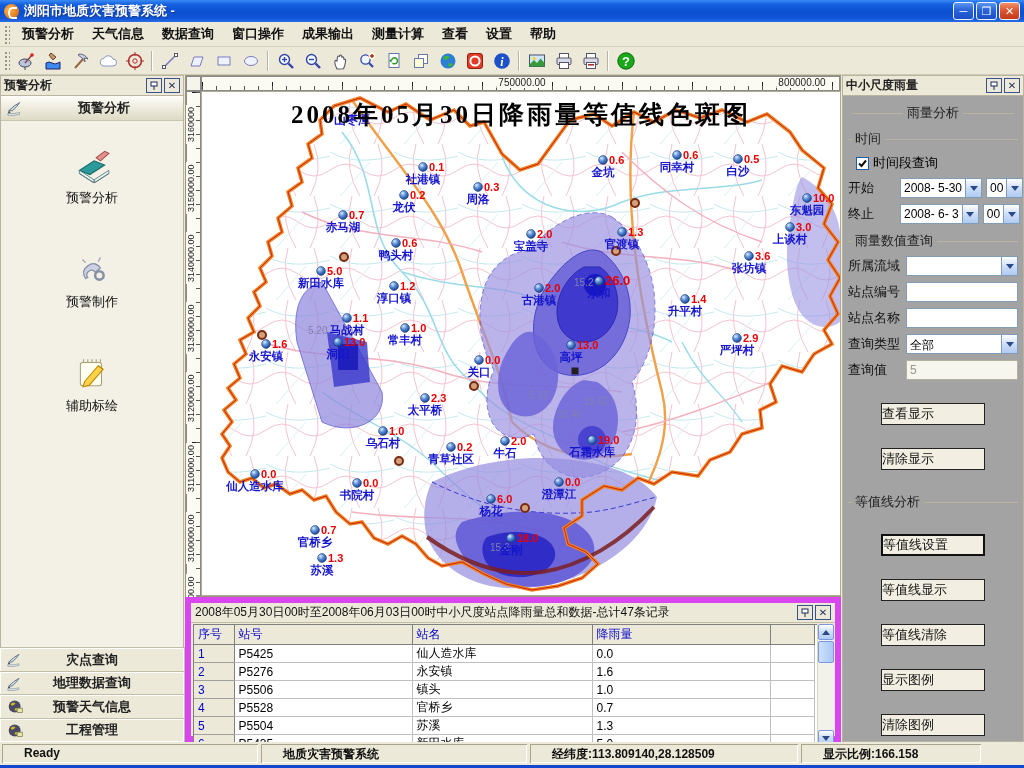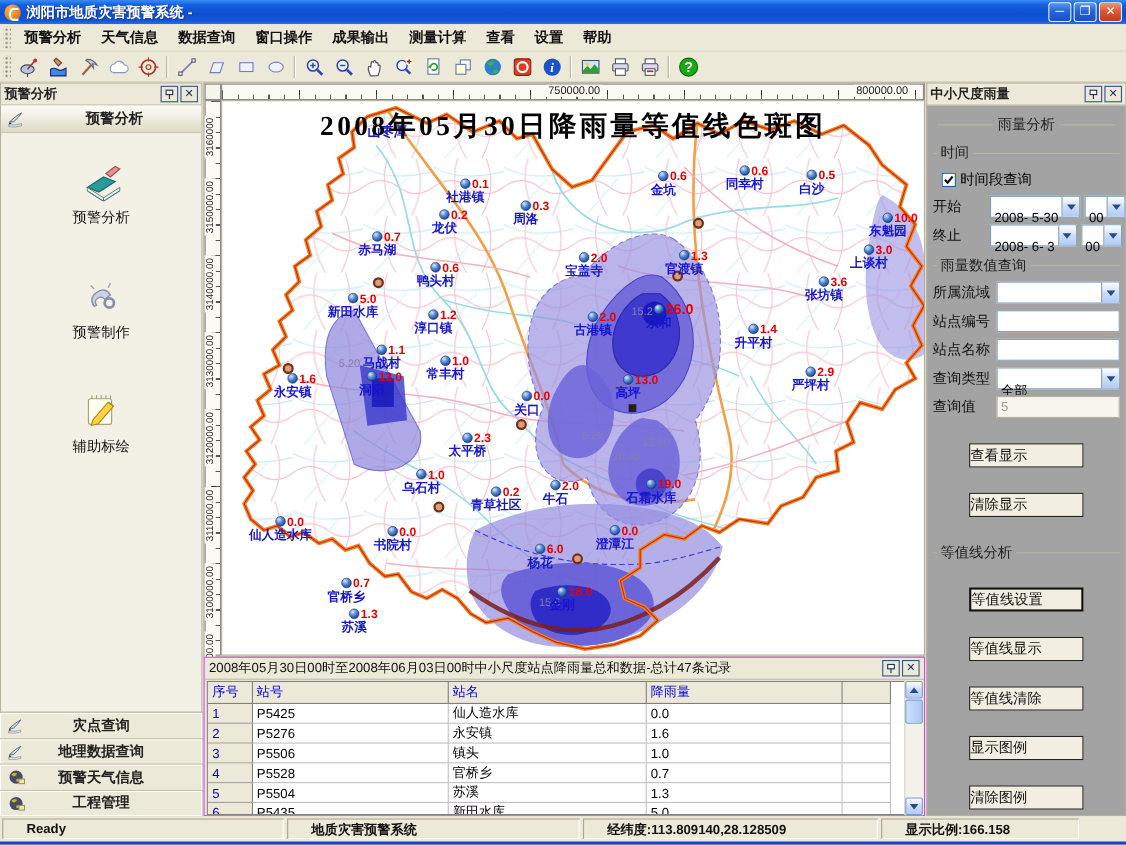--- a/index.html
+++ b/index.html
@@ -66,21 +66,21 @@
     background-image:repeating-linear-gradient(180deg,#555 0 1px,transparent 1px 14px),
                      repeating-linear-gradient(180deg,#222 0 1px,transparent 1px 70px);
     background-size:4px 100%,8px 100%; background-position:right top,right top; background-repeat:repeat-y; }
   #vruler span { position:absolute; left:-1px; font-size:9px; color:#222; transform:rotate(-90deg); transform-origin:left top;
     background:#fbfaf3; padding:0 2px; white-space:nowrap; }
   #canvas { position:absolute; left:15px; top:15px; width:640px; height:505px; background:#fff; border:1px solid #b0ac94; }
   #maptitle { position:absolute; left:0; top:6px; width:100%; text-align:center; font-size:25px; font-weight:bold;
     color:#000; letter-spacing:3px; font-family:"Liberation Serif","DejaVu Serif",serif; }
 
   
-  #botpanel { position:absolute; left:185px; top:597px; width:656px; height:145px; background:#ece9d8; border:1px solid #d946ef; }
+  #botpanel { position:absolute; left:185px; top:597px; width:656px; height:145px; background:#ece9d8; border:6px solid #d946ef; }
   #bothdr { height:20px; display:flex; align-items:center; padding:0 4px; font-size:12px; color:#111; border-bottom:1px solid #c2bea6; }
   #bothdr .sp { flex:1; }
   #tablewrap { position:absolute; left:2px; top:21px; width:637px; height:122px; background:#fff; border:1px solid #808080; overflow:hidden; }
   table { border-collapse:collapse; table-layout:fixed; width:620px; }
   th { background:#ece9d8; color:#0000cc; font-size:12px; font-weight:normal; text-align:left; padding:1px 4px;
     border-right:1px solid #808080; border-bottom:1px solid #808080; height:17px; }
   td { font-size:12px; color:#000; padding:0 4px; border-right:1px solid #c0c0c0; border-bottom:1px solid #c0c0c0; height:14.5px;
     overflow:hidden; white-space:nowrap; }
   td.seq { background:#ece9d8; color:#0000cc; border-right:1px solid #808080; border-bottom:1px solid #a0a0a0; }
 
@@ -100,21 +100,21 @@
     padding:6px 5px 0 5px; }
   .sep-center { display:flex; align-items:center; font-size:13px; color:#222; margin:2px 0 6px 0; }
   .sep-center::before,.sep-center::after { content:""; flex:1; border-top:1px solid #b8b4a0; margin:0 4px; }
   .sec { display:flex; align-items:center; font-size:13px; color:#222; margin:8px 0 4px 0; }
   .sec::before { content:""; width:4px; border-top:1px solid #b8b4a0; margin-right:3px; }
   .sec::after { content:""; flex:1; border-top:1px solid #b8b4a0; margin-left:4px; }
   .row { display:flex; align-items:center; margin:6px 0; }
   .row .lb { width:52px; font-size:13px; color:#111; flex:0 0 auto; }
   .cb { width:13px; height:13px; background:#fff; border:1px solid #1a5aa8; margin:0 4px 0 8px; display:flex; align-items:center; justify-content:center; }
   .combo { display:flex; height:20px; border:1px solid #7f9db9; background:#fff; align-items:stretch; }
-  .combo .val { flex:1; font-size:12px; padding:12px 3px; overflow:hidden; white-space:nowrap; }
+  .combo .val { flex:1; font-size:12px; padding:2px 3px; overflow:hidden; white-space:nowrap; }
   .combo .btn { width:16px; background:linear-gradient(180deg,#fdfefe,#cbdcf8 55%,#afcbf3); border-left:1px solid #7f9db9;
     display:flex; align-items:center; justify-content:center; }
   .tbox { height:20px; border:1px solid #7f9db9; background:#fff; font-size:12px; padding:2px 3px; }
   .tbox.dis { border:1px solid #b4b0a0; background:#f6f5ee; color:#9a988c; }
   .xpbtn { display:block; width:104px; height:22px; margin:23px auto; background:#f2efe2; border:1px solid #222;
     font-size:13px; color:#111; text-align:left; line-height:20px; }
   .xpbtn.def { border:2px solid #111; line-height:18px; }
 
   
   #statusbar { position:absolute; left:0; top:742px; width:1024px; height:23px; background:#ece9d8; display:flex; align-items:center; padding:2px; }

